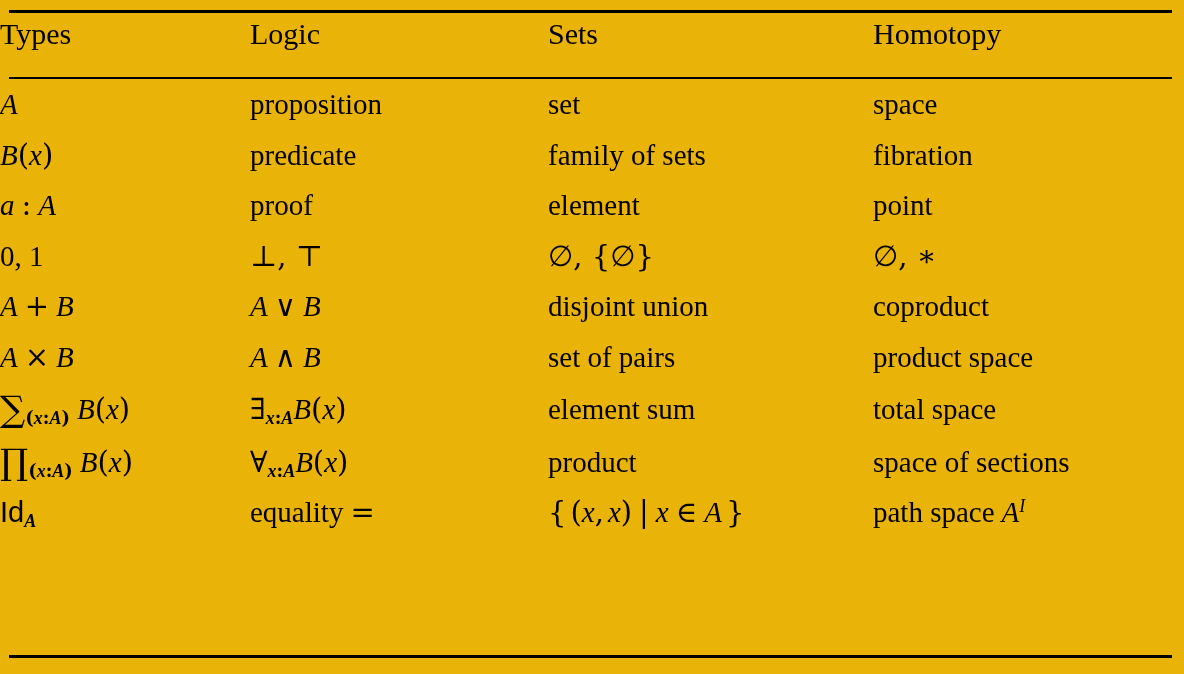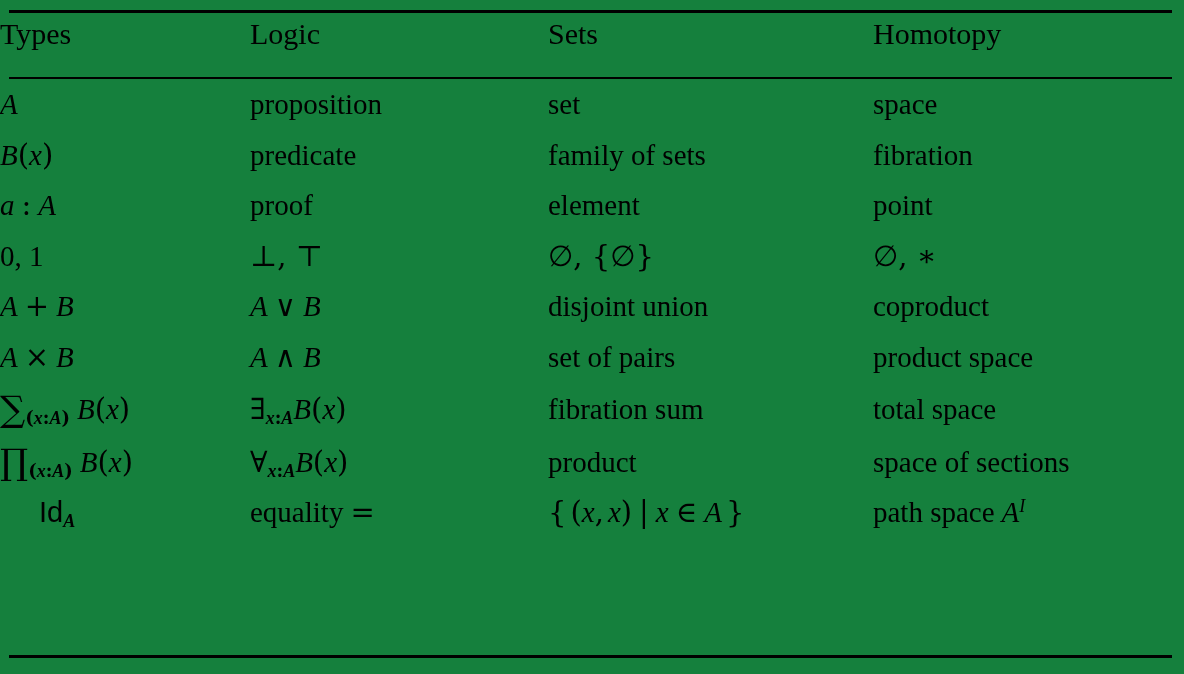--- a/index.html
+++ b/index.html
@@ -12,21 +12,21 @@
     height: 674px;
     font-family: "Liberation Serif", "DejaVu Serif", serif;
     color: #000000;
     overflow: hidden;
   }
 
   .sheet {
     position: relative;
     width: 1184px;
     height: 674px;
-    background: #15803d;
+    background: #eab308;
   }
 
   .rule {
     position: absolute;
     left: 9px;
     width: 1163px;
     background: #000000;
   }
   .rule-top    { top: 10px;  height: 3px; }
   .rule-mid    { top: 77px;  height: 2px; }
@@ -179,33 +179,33 @@
         <td><span class="math">A</span><span class="med"></span><span class="op">×</span><span class="med"></span><span class="math">B</span></td>
         <td><span class="math">A</span><span class="med"></span><span class="op">∧</span><span class="med"></span><span class="math">B</span></td>
         <td>set of pairs</td>
         <td>product space</td>
       </tr>
 
 
       <tr>
         <td><span class="bigop">∑</span><sub class="sm"><span class="op">(</span>x<span class="op">:</span>A<span class="op">)</span></sub><span class="med"></span><span class="math">B</span><span class="op">(</span><span class="math">x</span><span class="op">)</span></td>
         <td><span class="op">∃</span><sub class="sm">x<span class="op">:</span>A</sub><span class="math">B</span><span class="op">(</span><span class="math">x</span><span class="op">)</span></td>
-        <td>fibration sum</td>
+        <td>element sum</td>
         <td>total space</td>
       </tr>
 
       <tr>
         <td><span class="bigop">∏</span><sub class="sm"><span class="op">(</span>x<span class="op">:</span>A<span class="op">)</span></sub><span class="med"></span><span class="math">B</span><span class="op">(</span><span class="math">x</span><span class="op">)</span></td>
         <td><span class="op">∀</span><sub class="sm">x<span class="op">:</span>A</sub><span class="math">B</span><span class="op">(</span><span class="math">x</span><span class="op">)</span></td>
         <td>product</td>
         <td>space of sections</td>
       </tr>
 
       <tr>
-        <td><span class="mathup" style="font-family:'Liberation Sans',sans-serif;padding-left:39px;">Id</span><sub class="sm">A</sub></td>
+        <td><span class="mathup" style="font-family:'Liberation Sans',sans-serif;">Id</span><sub class="sm">A</sub></td>
         <td><span class="mathup">equality</span><span class="med"></span><span class="op">=</span></td>
         <td><span class="op">{</span><span class="thin"></span><span class="op">(</span><span class="math">x</span><span class="op">,</span><span class="thin"></span><span class="math">x</span><span class="op">)</span><span class="med"></span><span class="op">|</span><span class="med"></span><span class="math">x</span><span class="med"></span><span class="op">∈</span><span class="med"></span><span class="math">A</span><span class="thin"></span><span class="op">}</span></td>
         <td><span class="mathup">path space</span><span class="med"></span><span class="math">A</span><sup class="sm">I</sup></td>
       </tr>
 
     </tbody>
   </table>
 
 </div>
 

